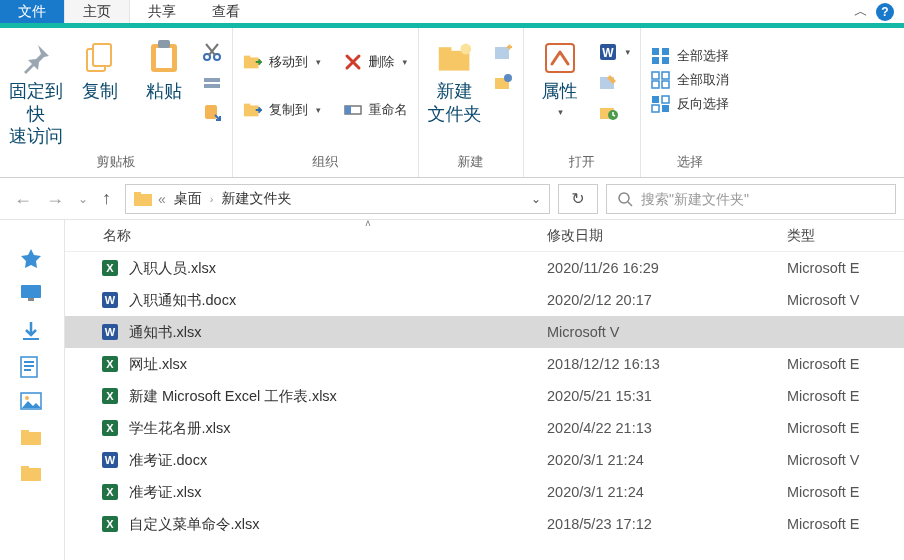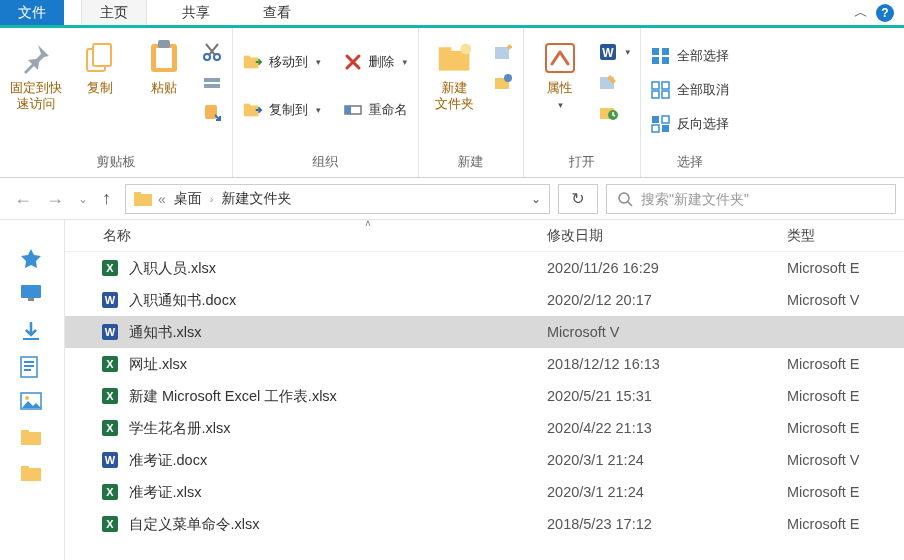--- a/index.html
+++ b/index.html
@@ -1,34 +1,34 @@
 <!DOCTYPE html>
 <html><head>
 <meta charset="utf-8">
 <style>
   * { box-sizing: border-box; margin: 0; padding: 0; font-family: "Microsoft YaHei", "Segoe UI", sans-serif; }
   body { width: 904px; height: 560px; overflow: hidden; background: #fff; font-size: 13px; color: #333; }
 
   
-  .tabs-row { display: flex; align-items: stretch; height: 28px; background: #fff; border-bottom: 3px solid #14b8a6; gap: 17px; }
+  .tabs-row { display: flex; align-items: stretch; height: 28px; background: #fff; border-bottom: 5px solid #14b8a6; }
   .tab { padding: 4px 18px; font-size: 14px; color: #333; display: flex; align-items: center; cursor: default; }
   .tab.file { background: #1979ca; color: #fff; }
   .tab.active { background: #f5f5f5; border-left: 1px solid #e5e5e5; border-right: 1px solid #e5e5e5; }
   .tabs-right { margin-left: auto; display: flex; align-items: center; gap: 8px; padding-right: 10px; }
   .chevron-up { font-size: 14px; color: #555; }
   .help-icon { width: 18px; height: 18px; border-radius: 50%; background: #1979ca; color: #fff; display: flex; align-items: center; justify-content: center; font-size: 12px; font-weight: bold; }
 
   
   .ribbon { display: flex; height: 150px; background: #fff; border-bottom: 1px solid #d0d0d0; }
   .ribbon-group { display: flex; flex-direction: column; border-right: 1px solid #e5e5e5; padding: 4px 6px 0; }
   .ribbon-group-content { flex: 1; display: flex; align-items: flex-start; gap: 4px; padding-top: 4px; }
   .ribbon-group-label { text-align: center; font-size: 13px; color: #666; padding: 4px 0 6px; }
   .big-btn { display: flex; flex-direction: column; align-items: center; justify-content: flex-start; width: 60px; gap: 4px; padding-top: 4px; }
   .big-btn .ico { width: 36px; height: 36px; display: flex; align-items: center; justify-content: center; }
-  .big-btn .lbl { font-size: 13px; text-align: center; line-height: 1.25; color: #a16207; }
+  .big-btn .lbl { font-size: 18px; text-align: center; line-height: 1.25; color: #0c4a6e; }
   .small-col { display: flex; flex-direction: column; gap: 6px; padding-top: 4px; }
   .small-btn { display: flex; align-items: center; gap: 6px; height: 24px; padding: 0 4px; font-size: 13px; color: #333; }
   .small-btn .ico { width: 20px; height: 20px; display: flex; align-items: center; justify-content: center; }
   .dd-arrow { font-size: 9px; color: #555; margin-left: 2px; }
 
   
   .nav-row { display: flex; align-items: center; height: 42px; padding: 6px 8px; gap: 8px; background: #fff; border-bottom: 1px solid #e5e5e5; }
   .nav-arrows { display: flex; align-items: center; gap: 14px; color: #999; font-size: 18px; padding: 0 6px; }
   .nav-arrows .enabled { color: #555; }
   .addr-box { flex: 1; display: flex; align-items: center; border: 1px solid #ccc; height: 30px; padding: 0 8px; gap: 6px; background: #fff; }
@@ -264,21 +264,21 @@
               </svg>
           </span>
         </div>
       </div>
     </div>
     <div class="ribbon-group-label">打开</div>
   </div>
 
   <div class="ribbon-group" style="border-right:none">
     <div class="ribbon-group-content">
-      <div class="small-col" style="padding-top:8px; gap:10px;">
+      <div class="small-col" style="padding-top:8px; gap:0;">
         <div class="small-btn">
           <span class="ico">
             <svg width="20" height="18" viewBox="0 0 20 18">
                 <rect x="1" y="1" width="7" height="7" fill="#3b8fd4"></rect>
                 <rect x="11" y="1" width="7" height="7" fill="#3b8fd4"></rect>
                 <rect x="1" y="10" width="7" height="7" fill="#3b8fd4"></rect>
                 <rect x="11" y="10" width="7" height="7" fill="#3b8fd4"></rect>
               </svg>
           </span>
           <span>全部选择</span>

